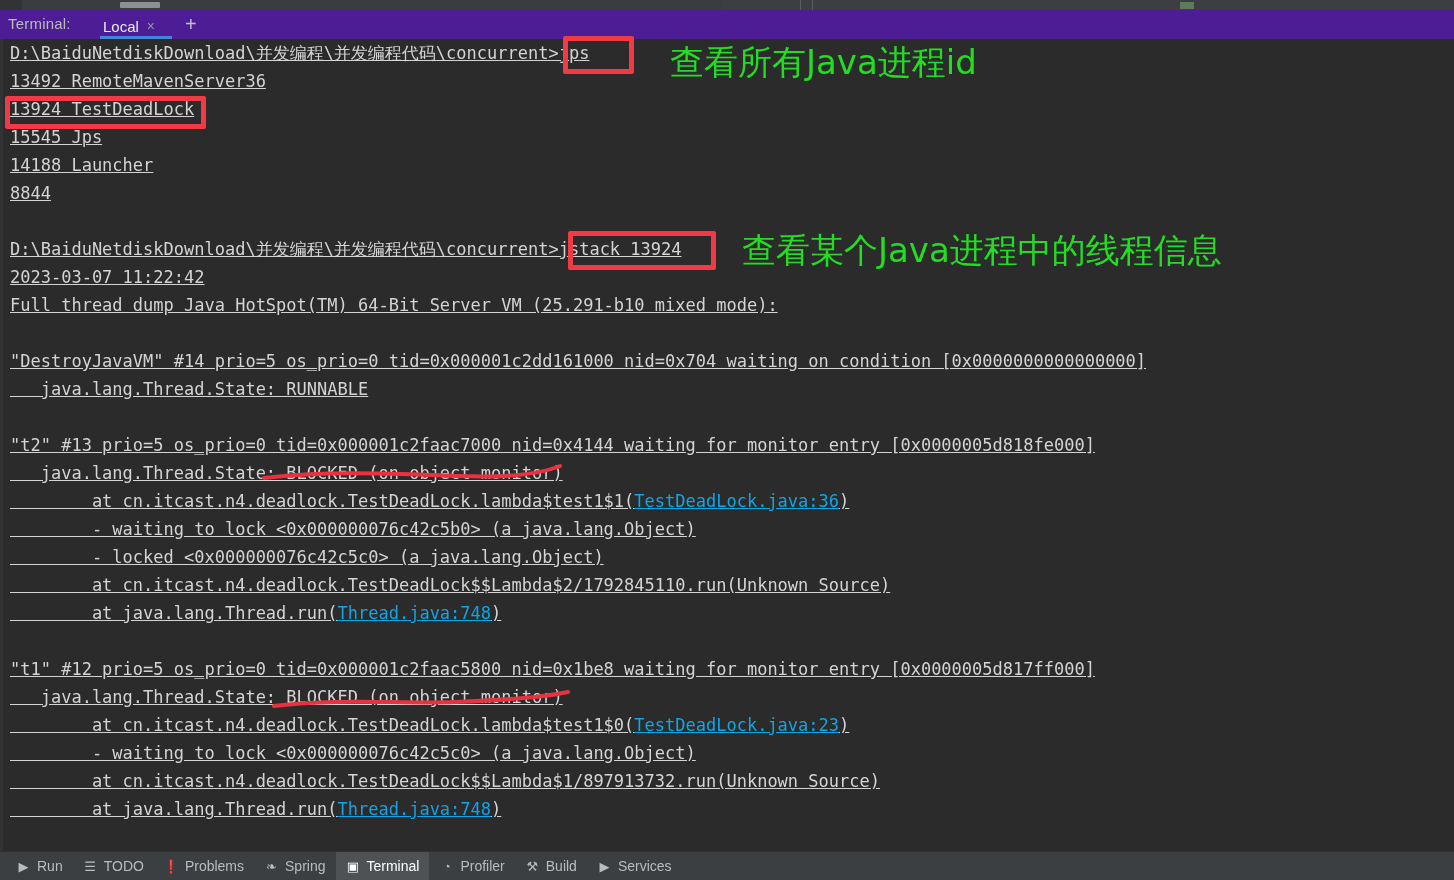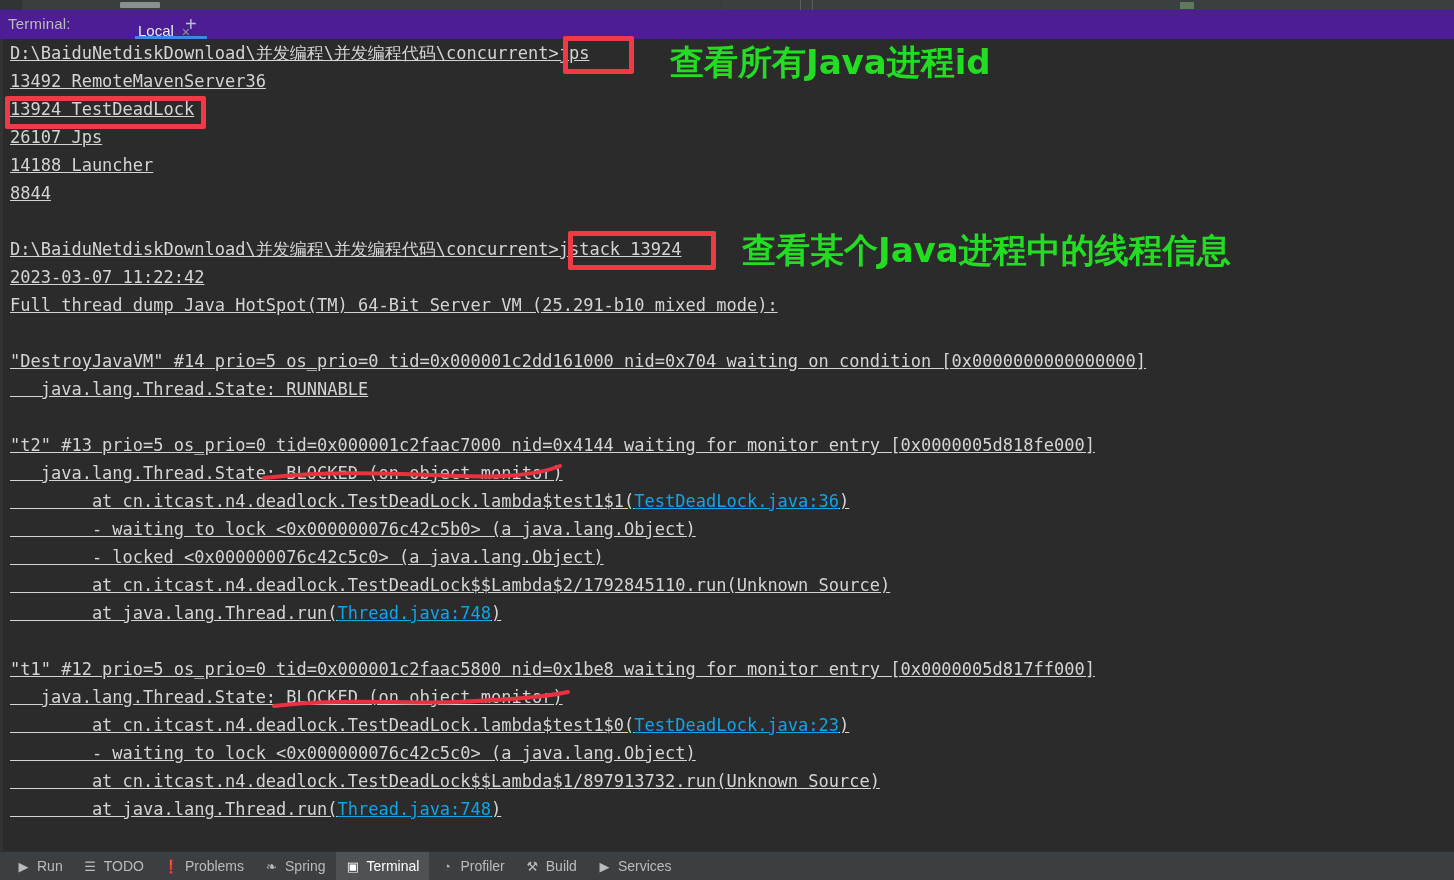--- a/index.html
+++ b/index.html
@@ -65,24 +65,23 @@
     letter-spacing: .2px;
   }
   .term-tab {
     position: absolute;
     left: 100px; top: 3px;
     height: 26px;
     color: #e6edf3;
     font-family: "Liberation Sans", sans-serif;
     font-size: 15px;
     display: flex;
-    align-items: flex-end;
+    align-items: center;
     gap: 8px;
     padding: 0 3px;
-    margin-left: 35px;
   }
   .term-tab .tab-underline {
     position: absolute;
     left: 0; bottom: 0;
     width: 72px; height: 3px;
     background: #3d87e0;
   }
   .tab-close {
     color: #8e9aa3;
     font-size: 14px;
@@ -140,21 +139,21 @@
   .redbox {
     position: absolute;
     border: 5px solid #f03a46;
     border-radius: 2px;
     box-sizing: border-box;
   }
   .green-note {
     position: absolute;
     color: #22dd22;
     font-family: "DejaVu Sans", "Liberation Sans", sans-serif;
-    font-weight: bold;
+    font-weight: normal;
     white-space: nowrap;
   }
 
   
   .bottom-bar {
     position: absolute;
     left: 0; bottom: 0;
     width: 1454px; height: 29px;
     background: #3c3f41;
     border-top: 1px solid #2e3133;
@@ -207,21 +206,21 @@
   </div>
   <div class="term-add">+</div>
 </div>
 
 <div class="term-body">
   <div class="left-gutter"></div>
   <div class="term-lines" id="term-lines">
       <div class="tline"><span>D:\BaiduNetdiskDownload\并发编程\并发编程代码\concurrent&gt;jps</span></div>
       <div class="tline"><span>13492 RemoteMavenServer36</span></div>
       <div class="tline"><span>13924 TestDeadLock</span></div>
-      <div class="tline"><span>26107 Jps</span></div>
+      <div class="tline"><span>15545 Jps</span></div>
       <div class="tline"><span>14188 Launcher</span></div>
       <div class="tline"><span>8844</span></div>
       <div class="tline"><span></span></div>
       <div class="tline"><span>D:\BaiduNetdiskDownload\并发编程\并发编程代码\concurrent&gt;jstack 13924</span></div>
       <div class="tline"><span>2023-03-07 11:22:42</span></div>
       <div class="tline"><span>Full thread dump Java HotSpot(TM) 64-Bit Server VM (25.291-b10 mixed mode):</span></div>
       <div class="tline"><span></span></div>
       <div class="tline"><span>"DestroyJavaVM" #14 prio=5 os_prio=0 tid=0x000001c2dd161000 nid=0x704 waiting on condition [0x0000000000000000]</span></div>
       <div class="tline"><span>   java.lang.Thread.State: RUNNABLE</span></div>
       <div class="tline"><span></span></div>

